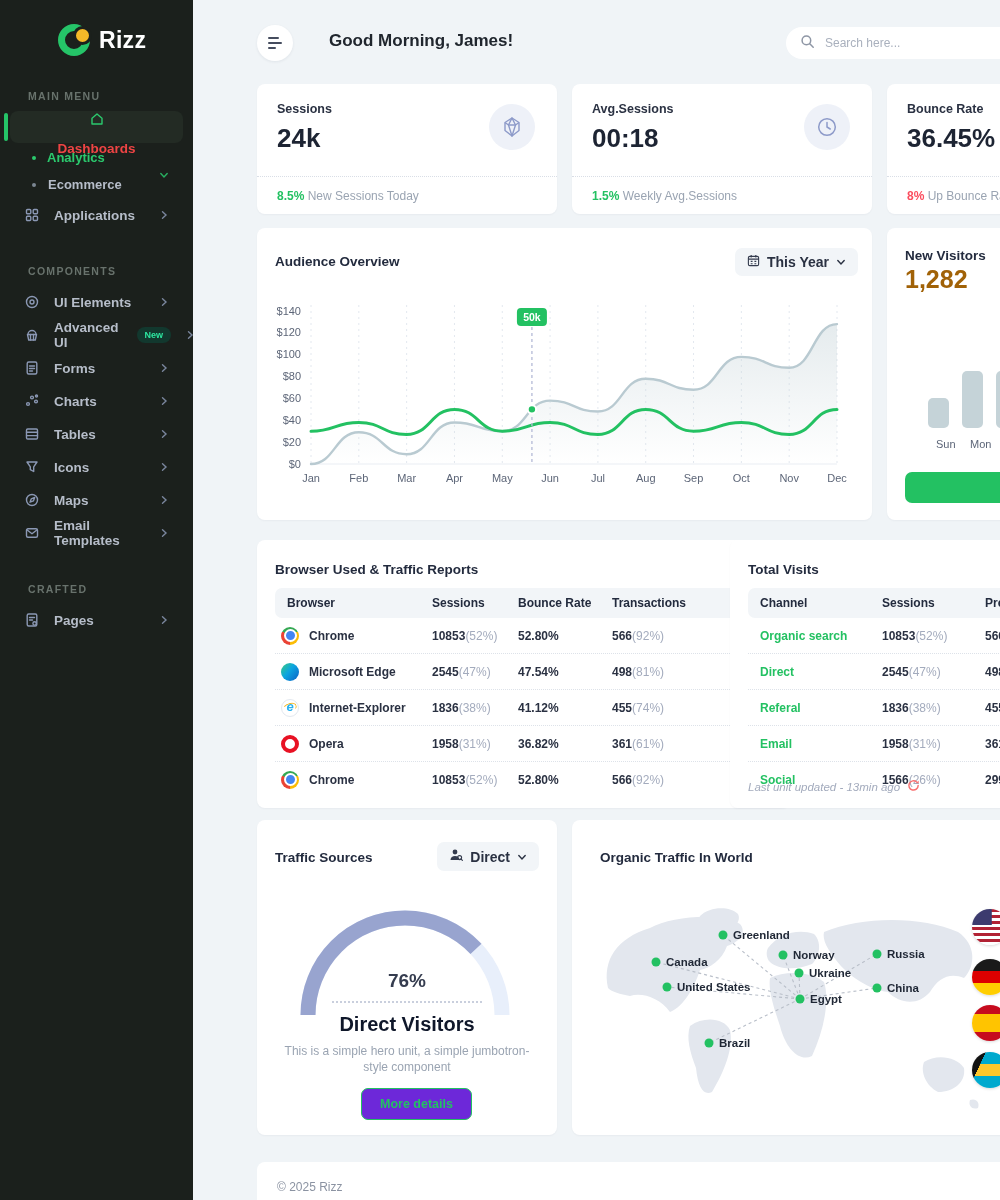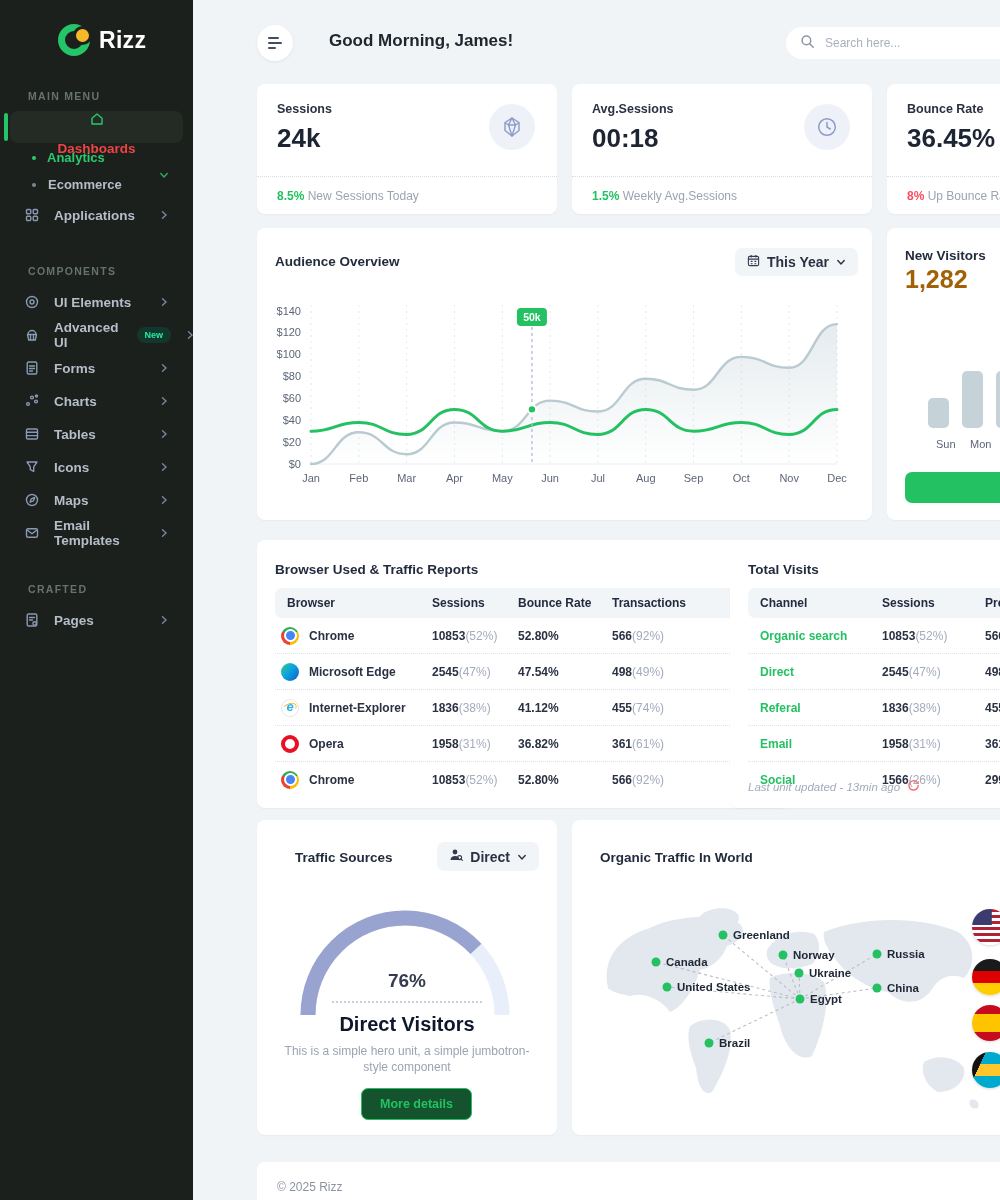--- a/index.html
+++ b/index.html
@@ -80,21 +80,21 @@
   .b-ie::after{content:"";position:absolute;top:3px;left:1px;right:1px;height:7px;border-radius:50%;
                border:1.5px solid #f5b928;border-bottom-color:transparent;border-left-color:transparent;transform:rotate(-18deg);}
   .b-opera{background:#fff;border:4px solid #e81123;box-sizing:border-box;}
   
   .gauge-wrap{position:absolute;left:34px;top:76px;width:228px;height:126px;}
   .g-pct{position:absolute;left:0;right:0;top:150px;text-align:center;font-size:19px;font-weight:bold;color:#353c4f;}
   .g-dots{position:absolute;left:75px;top:181px;width:150px;border-bottom:2px dotted #c9cfdd;}
   .g-head{position:absolute;left:0;right:0;top:193px;text-align:center;font-size:20px;font-weight:bold;color:#0f172a;}
   .g-desc{position:absolute;left:20px;right:20px;top:224px;text-align:center;font-size:12px;line-height:1.3;color:#9aa4b2;}
   .g-btn{position:absolute;left:104px;top:268px;padding:8px 18px;border:1px solid #23c162;border-radius:7px;
-         color:#23c162;font-size:12.5px;font-weight:bold;background:#14532d;cursor:pointer;font-family:inherit;}
+         color:#23c162;font-size:12.5px;font-weight:bold;background:#6d28d9;cursor:pointer;font-family:inherit;}
   
   .nv-value{font-size:25px;font-weight:bold;color:#a16207;margin-top:4px;}
   .nv-bar{position:absolute;width:21px;border-radius:5px;background:#c5d3d8;bottom:92px;}
   .nv-day{position:absolute;bottom:70px;width:21px;text-align:left;font-size:11px;color:#5d6678;margin-left:8px;}
   .nv-btn{position:absolute;left:18px;top:244px;width:264px;height:31px;background:#23c162;border:none;
           border-radius:7px;cursor:pointer;}
   
   .flag{position:absolute;width:36px;height:36px;border-radius:50%;overflow:hidden;box-shadow:0 1px 3px rgba(0,0,0,.15);}
   .flag.us{background:linear-gradient(#3c3b6e,#3c3b6e) top left/55% 45% no-repeat,
            repeating-linear-gradient(#b22234 0 3px,#fff 3px 6px);}
@@ -481,21 +481,21 @@
       <span class="num">52.80%</span>
       <span><span class="num">566</span><span class="pct">(92%)</span></span>
       </div>
       <div class="tbl-row" style="grid-template-columns:157px 86px 94px auto;">
       <span class="browser-cell" style="padding-left:6px">
           <span class="bicon b-edge"></span>
           <span>Microsoft Edge</span>
         </span>
       <span><span class="num">2545</span><span class="pct">(47%)</span></span>
       <span class="num">47.54%</span>
-      <span><span class="num">498</span><span class="pct">(49%)</span></span>
+      <span><span class="num">498</span><span class="pct">(81%)</span></span>
       </div>
       <div class="tbl-row" style="grid-template-columns:157px 86px 94px auto;">
       <span class="browser-cell" style="padding-left:6px">
           <span class="bicon b-ie"></span>
           <span>Internet-Explorer</span>
         </span>
       <span><span class="num">1836</span><span class="pct">(38%)</span></span>
       <span class="num">41.12%</span>
       <span><span class="num">455</span><span class="pct">(74%)</span></span>
       </div>
@@ -557,21 +557,21 @@
   <div class="upd-note">
     <span>Last unit updated - 13min ago</span>
     <span><svg width="13" height="13" viewBox="0 0 14 14">
           <path d="M12 7a5 5 0 1 1-1.7-3.8" stroke="#f87171" stroke-width="1.6" fill="none" stroke-linecap="round"></path>
           <path d="M12.6 1.6v3h-3z" fill="#f87171"></path>
         </svg></span>
   </div>
 </div>
 
 <div class="card" style="left:257px;top:820px;width:300px;height:315px;">
-  <div style="position:absolute;left:18px;top:30px;margin-left:20px;" class="card-title">Traffic Sources</div>
+  <div style="position:absolute;left:18px;top:30px;" class="card-title">Traffic Sources</div>
   <div class="pill" style="position:absolute;right:18px;top:22px;">
     <span><svg width="14" height="14" viewBox="0 0 14 14">
           <g fill="#343b4e">
             <circle cx="6" cy="4" r="2.4"></circle>
             <path d="M1.5 12c0-2.5 2-4 4.5-4s4.5 1.5 4.5 4z"></path>
           </g>
           <circle cx="10.6" cy="9.6" r="2" fill="none" stroke="#343b4e" stroke-width="1.1"></circle>
           <path d="m12 11 1.4 1.4" stroke="#343b4e" stroke-width="1.1" stroke-linecap="round"></path>
         </svg></span>
     <span>Direct</span>

